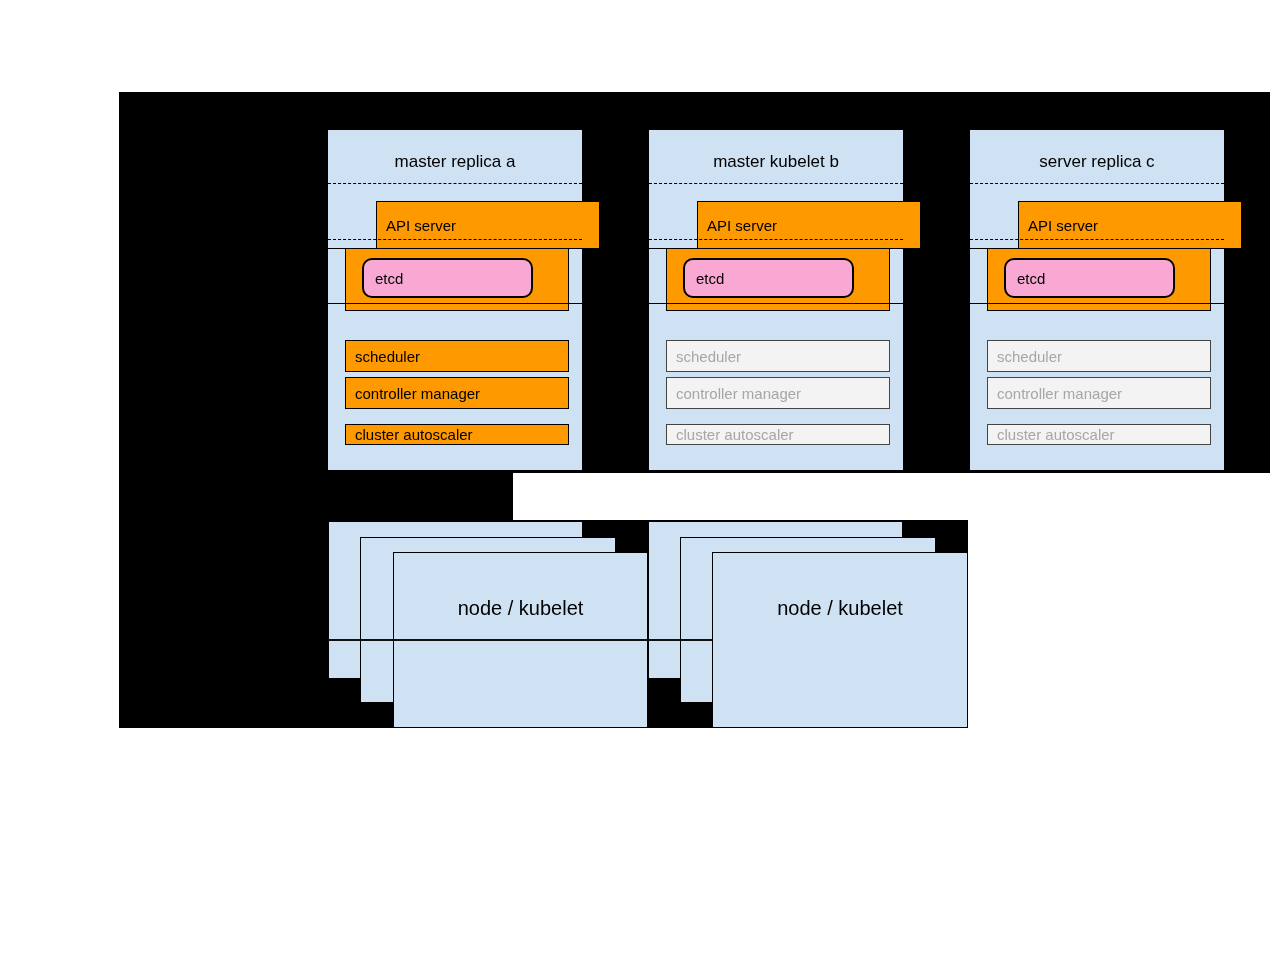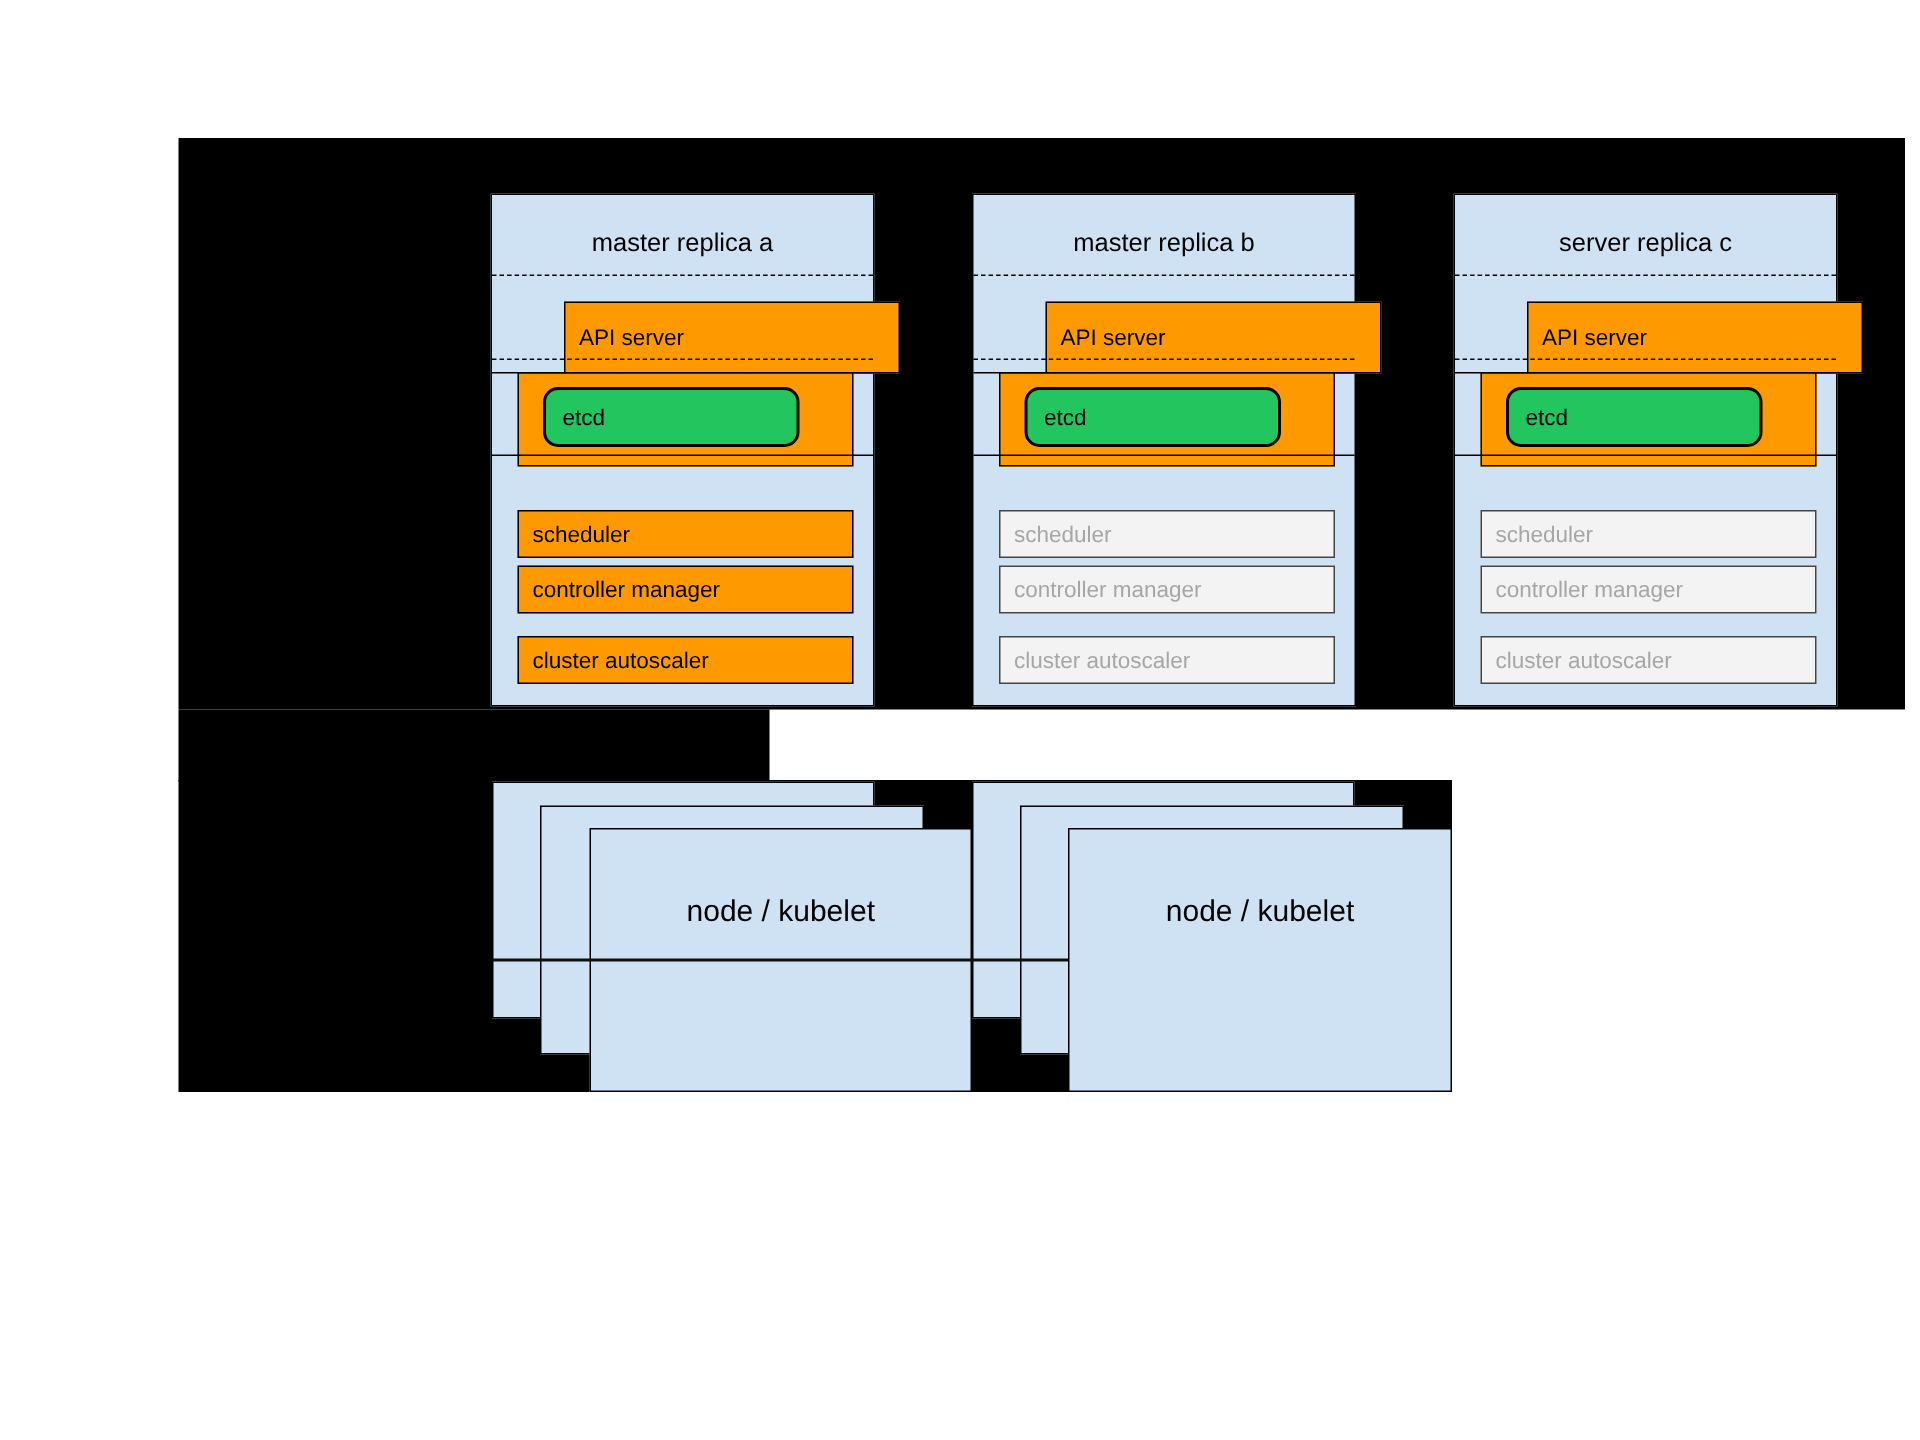--- a/index.html
+++ b/index.html
@@ -29,24 +29,24 @@
 
   .comp{position:absolute;left:17px;width:224px;box-sizing:border-box;
         border:1px solid #000;display:flex;align-items:center;
         padding-left:9px;font-size:15px;z-index:3;}
   .comp.orange{background:#ff9900;}
   .comp.inactive{background:#f3f3f3;border:1px solid #444;color:#a6a6a6;}
   .api{top:71px;height:48px;margin-left:31px;}
   .etcd-wrap{top:118px;height:63px;padding-left:0;}
   .small1{top:210px;height:32px;}
   .small2{top:247px;height:32px;align-items:center;}
-  .small3{top:294px;height:32px;text-align:right;}
+  .small3{top:294px;height:21px;text-align:right;}
 
   .etcd{position:absolute;left:16px;top:9px;width:171px;height:40px;
-        box-sizing:border-box;background:#22c55e;border:2px solid #000;
+        box-sizing:border-box;background:#f9a8d4;border:2px solid #000;
         border-radius:10px;display:flex;align-items:center;padding-left:11px;
         font-size:15px;z-index:4;}
 
   
   .node-box{position:absolute;background:#cfe2f3;border:1px solid #000;
             box-sizing:border-box;}
   .stack-l .back{left:328px;top:521px;width:255px;height:158px;z-index:2;}
   .stack-l .middle{left:360px;top:537px;width:256px;height:166px;z-index:3;}
   .stack-l .front{left:393px;top:552px;width:255px;height:176px;z-index:4;}
   .stack-r .back{left:648px;top:521px;width:255px;height:158px;z-index:2;}
@@ -83,21 +83,21 @@
   <div class="comp orange small3">
     <span>cluster autoscaler</span>
   </div>
   <div class="dash dash1"></div>
   <div class="dash dash2"></div>
   <div class="hline hl1"></div>
   <div class="hline hl2"></div>
 </div>
 
 <div class="master m-b">
-  <div class="title">master replica b</div>
+  <div class="title">master kubelet b</div>
   <div class="comp orange api">
     <span>API server</span>
   </div>
   <div class="comp orange etcd-wrap">
     <div class="etcd">
       <span>etcd</span>
     </div>
   </div>
   <div class="comp inactive small1">
     <span>scheduler</span>

